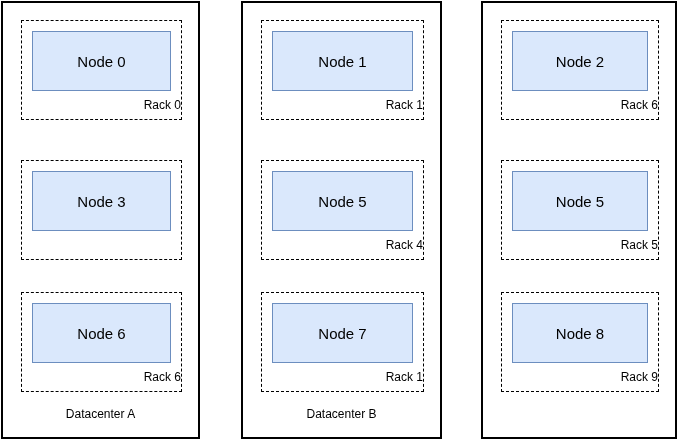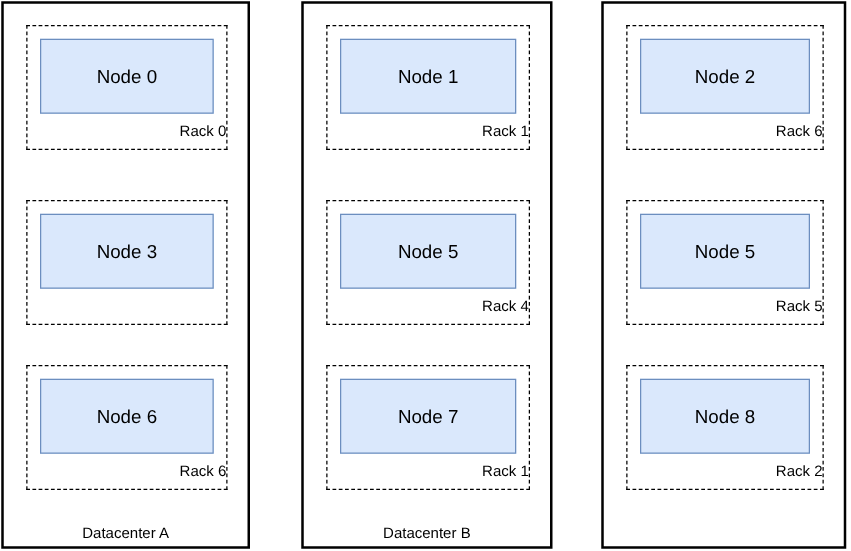--- a/index.html
+++ b/index.html
@@ -59,21 +59,21 @@
     position: absolute;
     bottom: 7px;
     left: 0;
     width: 100%;
     text-align: right;
     font-size: 12px;
     white-space: nowrap;
   }
   .dc-label {
     position: absolute;
-    bottom: 4px;
+    bottom: 16px;
     left: 0;
     width: 100%;
     text-align: center;
     font-size: 12px;
     white-space: nowrap;
   }
 </style>
 </head>
 <body>
 
@@ -132,17 +132,17 @@
     <div class="rack rack-row-1">
       <div class="node">
         <span>Node 5</span>
       </div>
       <div class="rack-label">Rack 5</div>
     </div>
     <div class="rack rack-row-2">
       <div class="node">
         <span>Node 8</span>
       </div>
-      <div class="rack-label">Rack 2</div>
+      <div class="rack-label">Rack 9</div>
     </div>
   </div>
 
 </div>
 
 </body></html>

